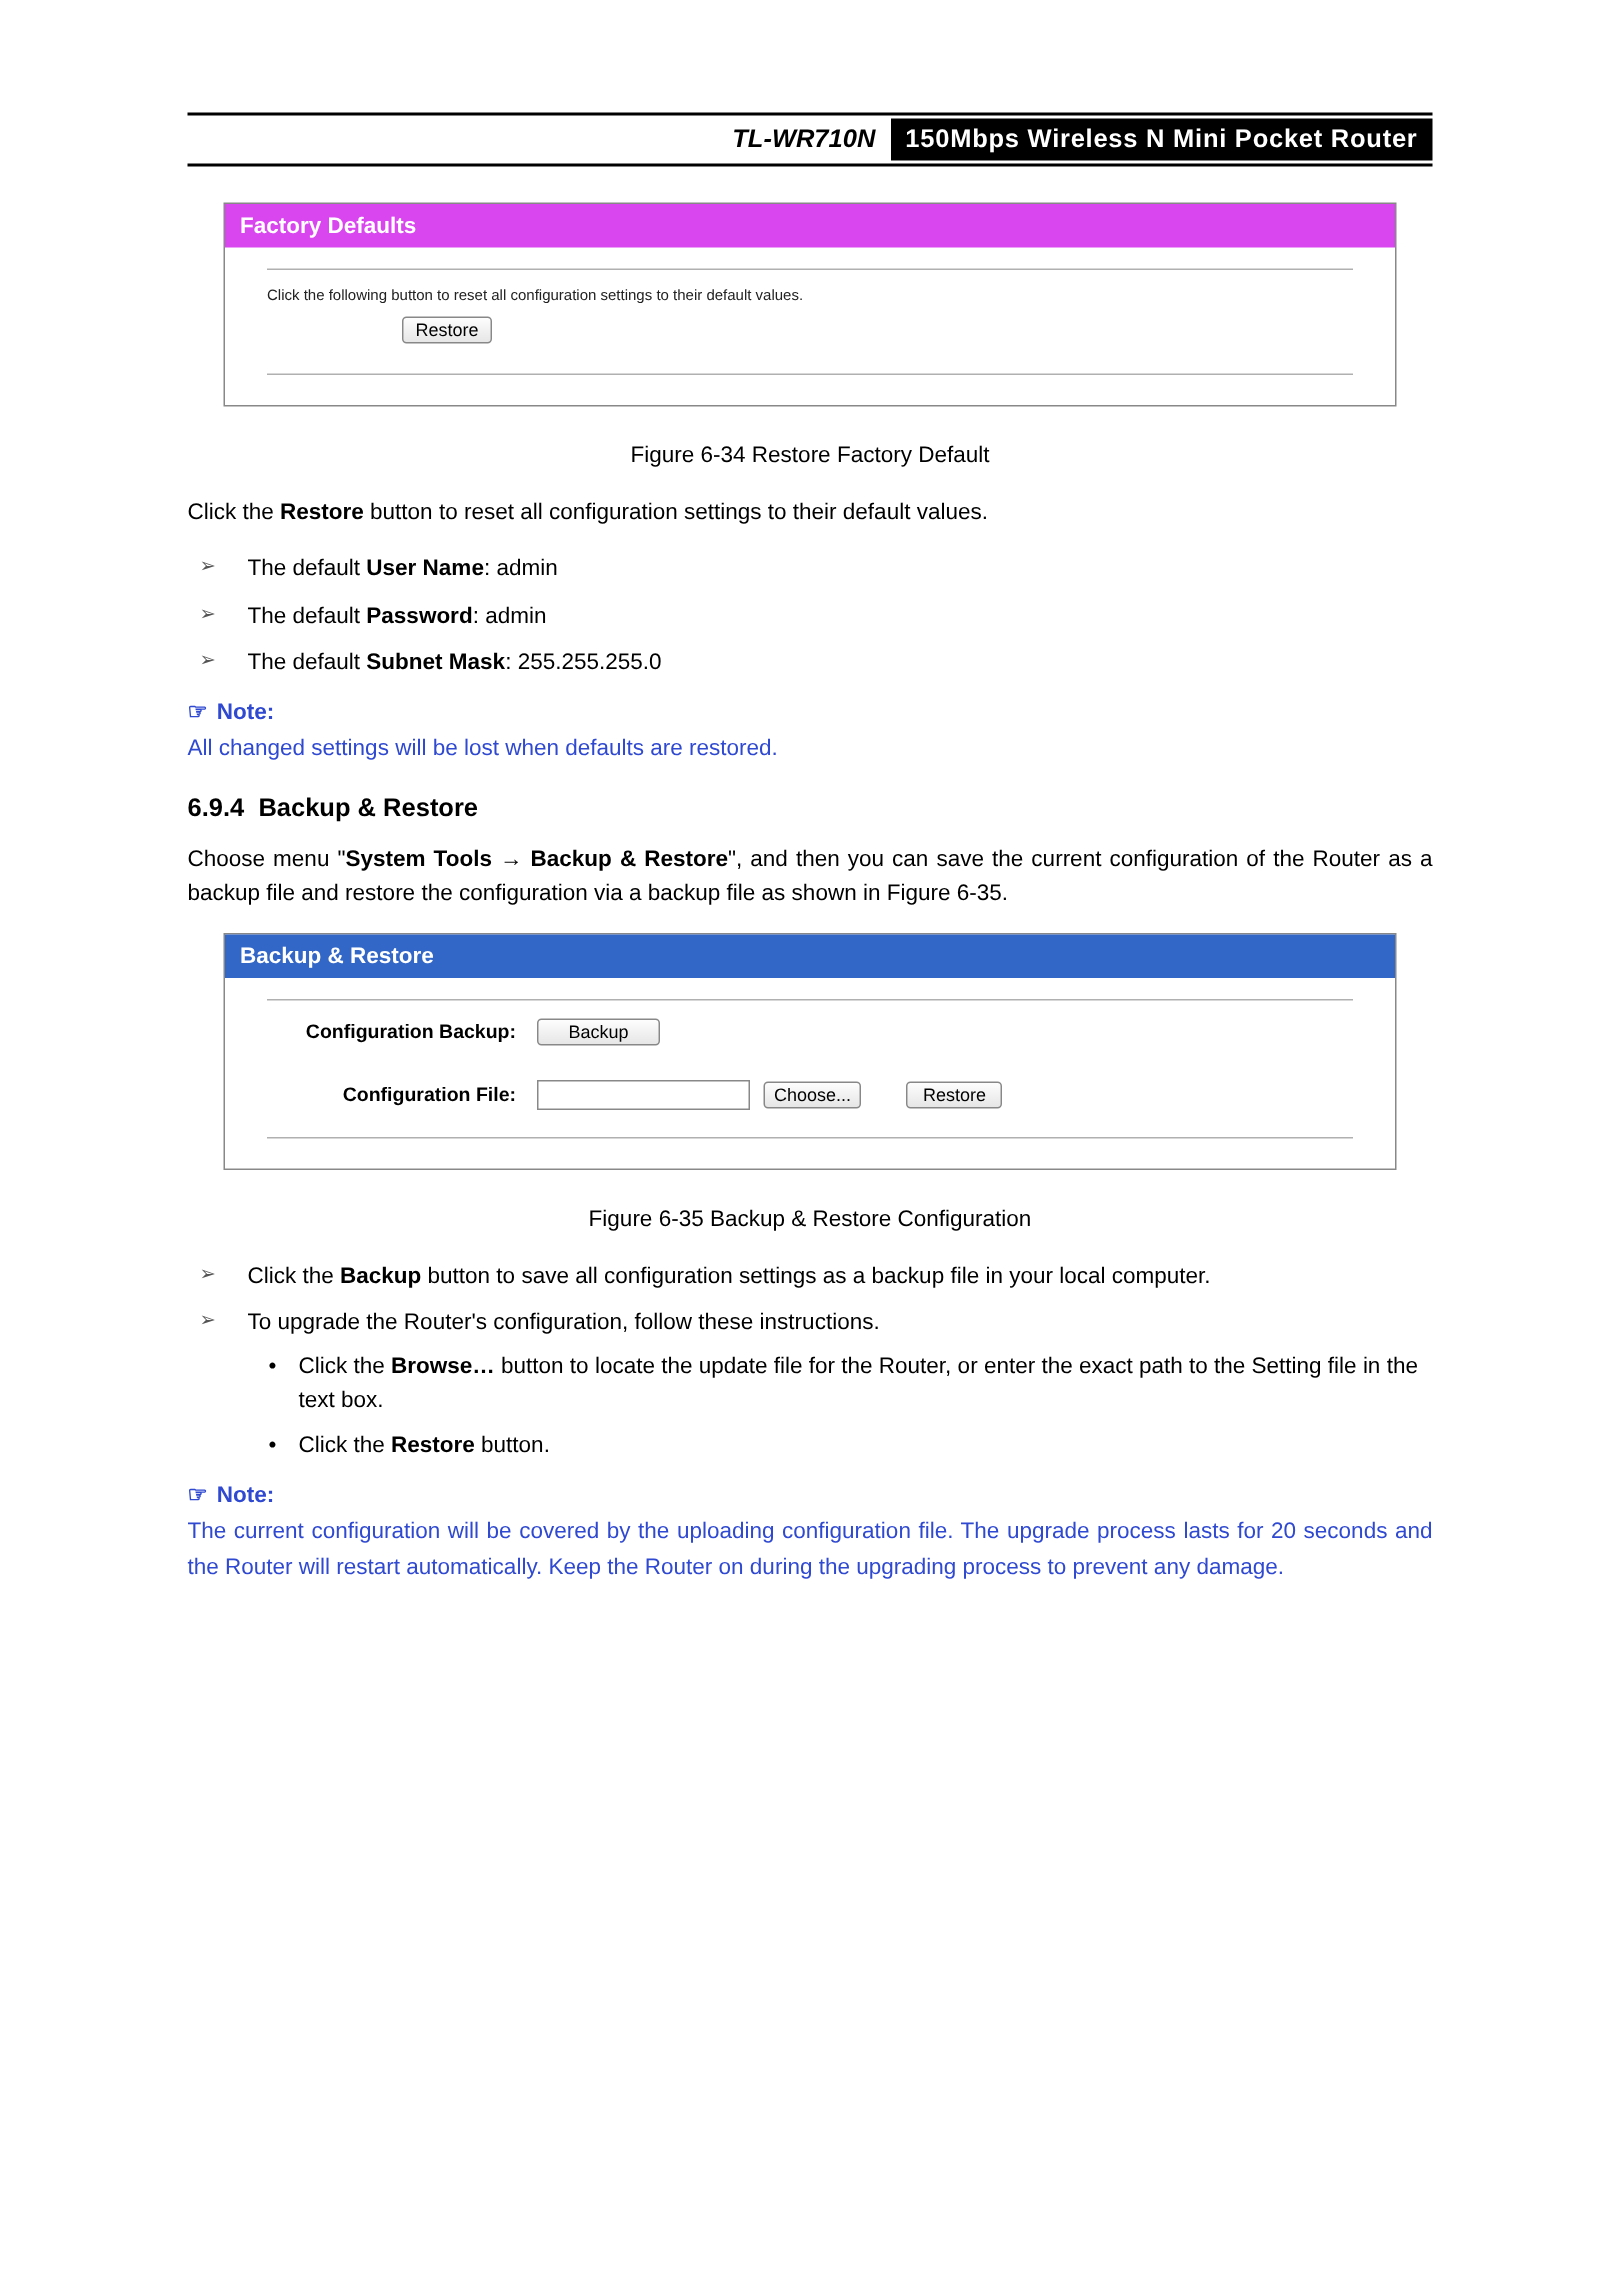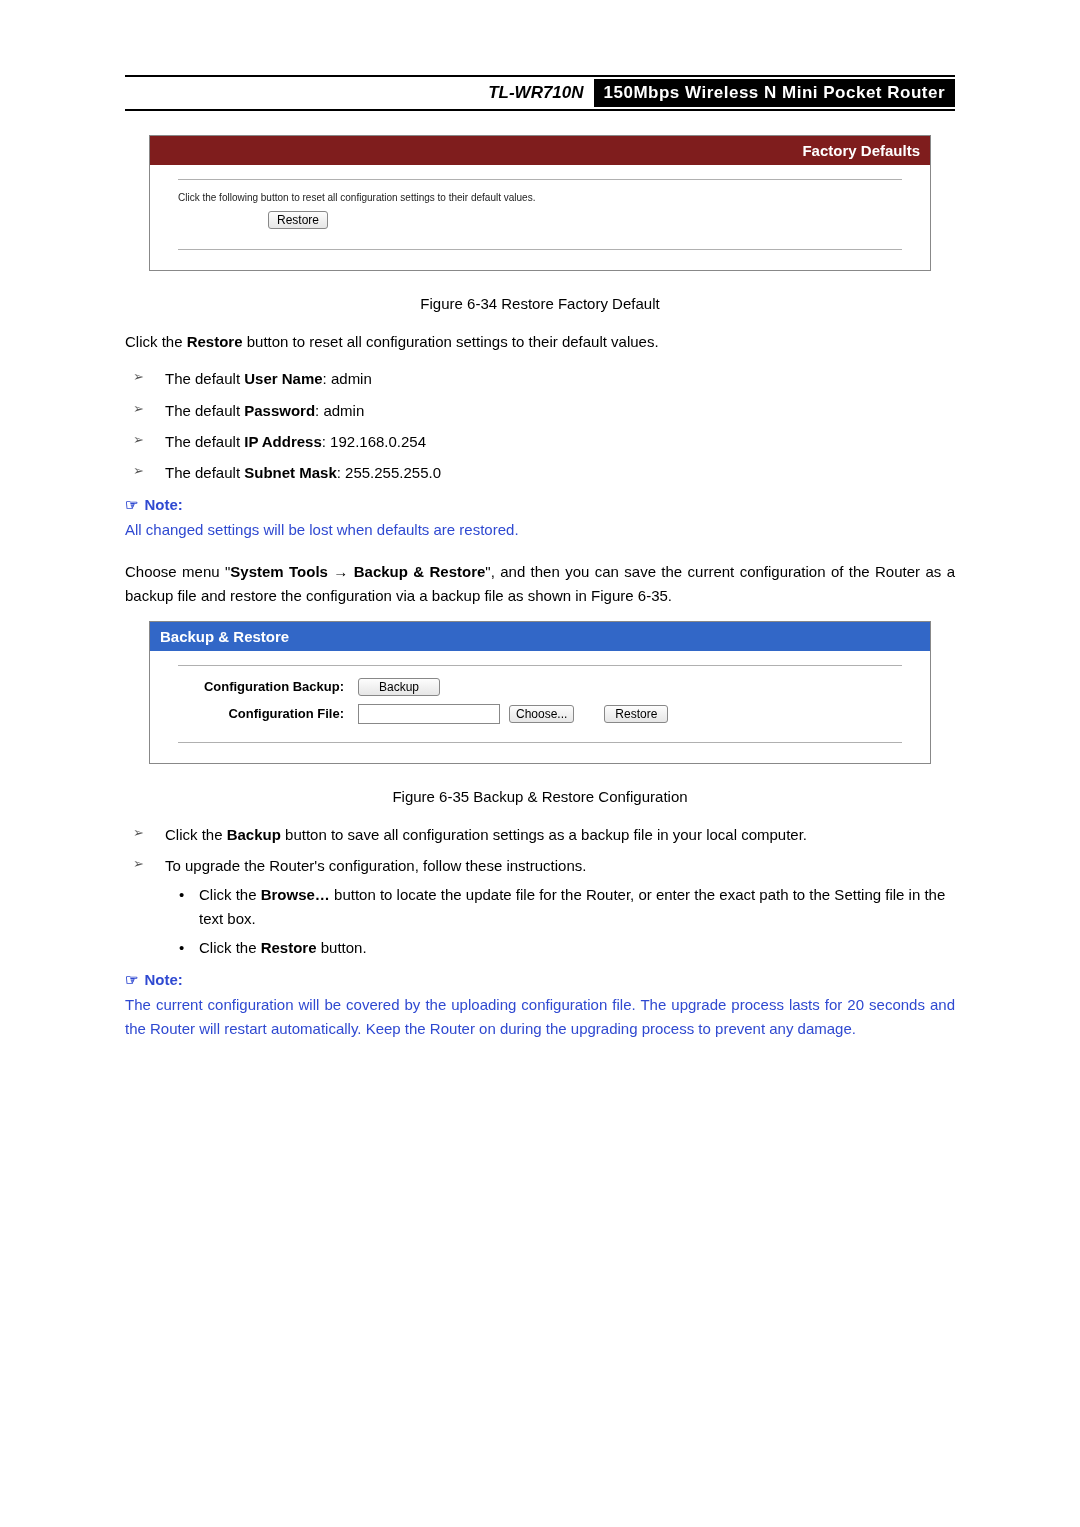--- a/index.html
+++ b/index.html
@@ -45,21 +45,21 @@
   .figure-frame {
     border: 1px solid #888;
     margin: 0 24px 6px;
   }
   .panel-head {
     color: #fff;
     font-weight: bold;
     padding: 6px 10px;
     font-size: 15px;
   }
-  .green  { background: #7f1d1d; text-align: right; }
+  .green  { background: #d946ef; }
   .blue   { background: #3267c7; }
   .panel-body {
     padding: 14px 28px 20px;
   }
   .hr-thin {
     border: 0;
     border-top: 1px solid #b0b0b0;
     margin: 0 0 12px 0;
     width: 100%;
   }
@@ -142,21 +142,21 @@
   }
   h3.section {
     font-size: 17px;
     font-weight: bold;
     margin: 14px 0 12px;
   }
   
   .form-grid {
     display: grid;
     grid-template-columns: 180px 1fr;
-    row-gap: 8px;
+    row-gap: 23px;
     align-items: center;
     font-size: 13px;
   }
   .form-grid .lab { font-weight: bold; text-align: right; padding-right: 14px;}
   .file-input {
     width: 140px;
     height: 18px;
     border: 1px solid #888;
     background: #fff;
     display: inline-block;
@@ -199,27 +199,29 @@
   </div>
   <div class="caption">Figure 6-34 Restore Factory Default</div>
 
   <p class="body-text">
     <span>Click the </span><span class="bold">Restore</span><span> button to reset all configuration settings to their default values.</span>
   </p>
 
   <ul class="arrows">
     <li><span>The default </span><span class="bold">User Name</span><span>: admin</span></li>
     <li><span>The default </span><span class="bold">Password</span><span>: admin</span></li>
-    <li><span>The default </span><span class="bold">IP Address</span><span>: 192.168.0.254</span></li>
     <li><span>The default </span><span class="bold">Subnet Mask</span><span>: 255.255.255.0</span></li>
   </ul>
 
   <div class="note-head"><span class="hand">☞</span><span>Note:</span></div>
   <p class="note-body">All changed settings will be lost when defaults are restored.</p>
 
+  <h3 class="section">
+    <span>6.9.4</span>&nbsp;&nbsp;<span>Backup &amp; Restore</span>
+  </h3>
 
   <p class="body-text">
     <span>Choose menu "</span><span class="bold">System Tools</span><span class="arrow-glyph"> → </span><span class="bold">Backup &amp; Restore</span><span>", and then you can save the current configuration of the Router as a backup file and restore the configuration via a backup file as shown in Figure 6-35.</span>
   </p>
 
   <div class="figure-frame">
     <div class="panel-head blue">Backup &amp; Restore</div>
     <div class="panel-body">
       <hr class="hr-thin">
       <div class="form-grid">

